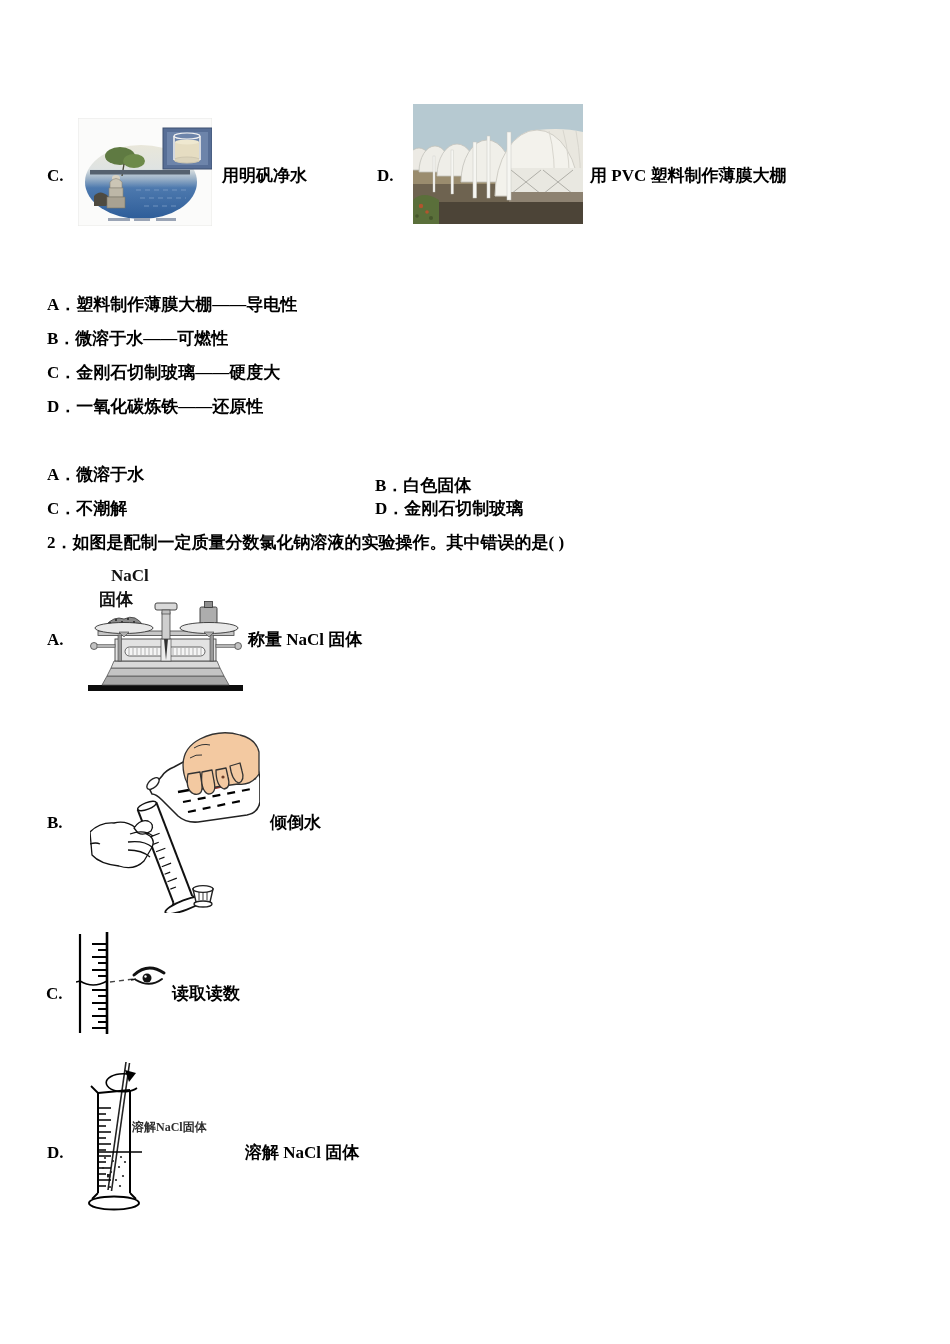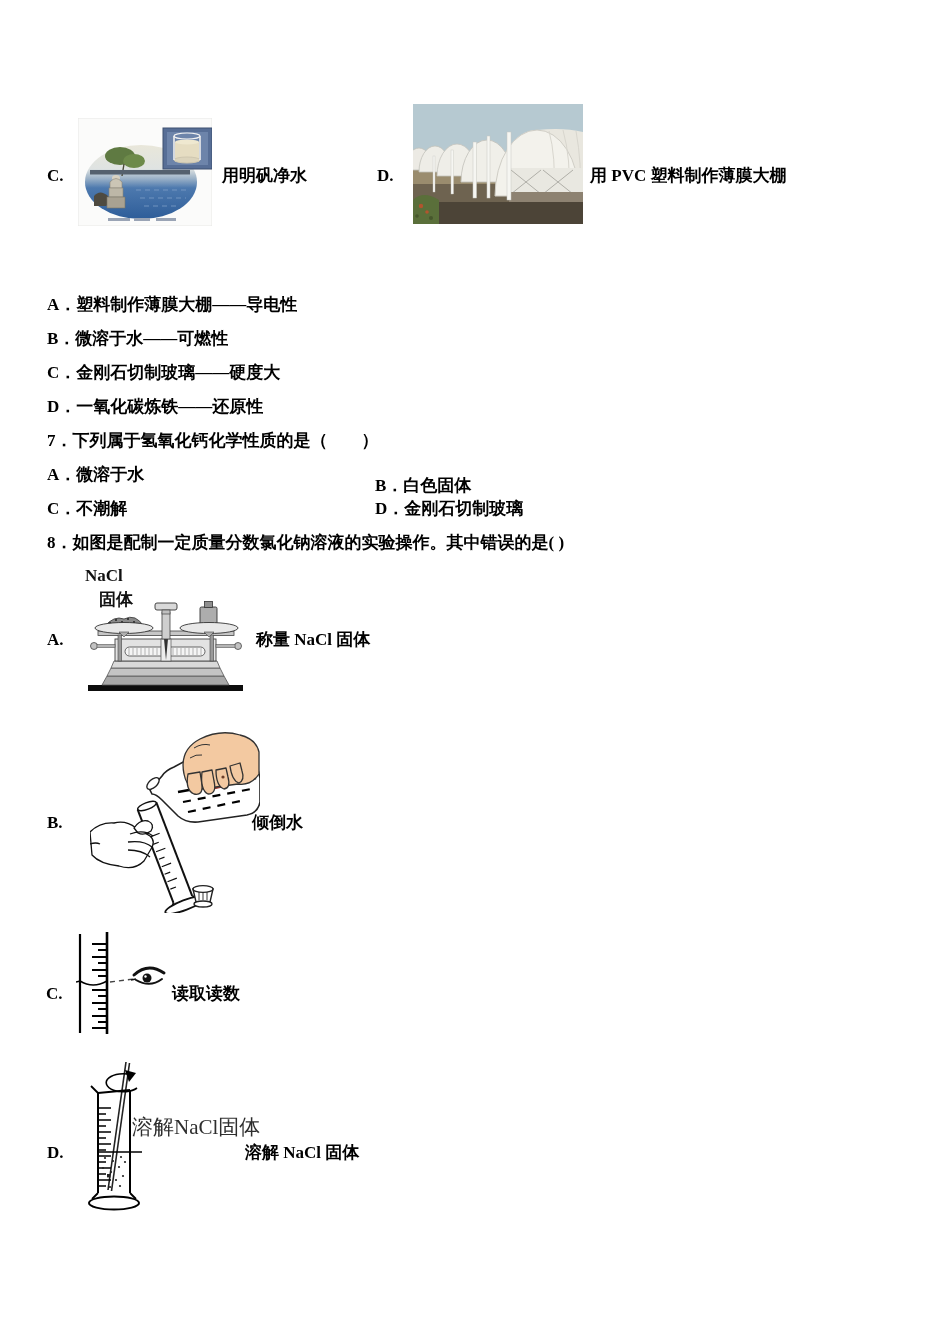--- a/index.html
+++ b/index.html
@@ -1,21 +1,21 @@
 <!DOCTYPE html>
 <html><head>
 <meta charset="utf-8">
 <style>
   html,body{margin:0;padding:0;background:#ffffff;}
   #page{position:relative;width:950px;height:1344px;background:#ffffff;overflow:hidden;
         font-family:"Liberation Serif","DejaVu Serif",serif;}
   .t{position:absolute;font-weight:bold;font-size:17px;line-height:20px;color:#000;
      white-space:nowrap;font-family:"Liberation Serif","DejaVu Serif",serif;}
   .note{position:absolute;font-weight:bold;font-size:17px;line-height:20px;color:#111;white-space:nowrap;}
-  .inner-note{position:absolute;font-weight:normal;font-size:21px;line-height:20px;color:#2e2e2e;white-space:nowrap;text-align:center;}
+  .inner-note{position:absolute;font-weight:bold;font-size:12px;line-height:20px;color:#2e2e2e;white-space:nowrap;text-align:center;}
   .fig{position:absolute;}
 </style>
 </head>
 <body>
 
 <div id="page">
 
   <div class="t" style="left:47px;top:166px">C.</div>
 
   <svg class="fig" style="left:78px;top:118px" width="134" height="108" viewBox="0 0 134 108">
@@ -83,29 +83,28 @@
       <circle cx="18" cy="114" r="2" fill="#46572c"></circle>
   </svg>
 
   <div class="t" style="left:590px;top:166px">用 PVC 塑料制作薄膜大棚</div>
 
   <div class="t" style="left:47px;top:295px">A．塑料制作薄膜大棚——导电性</div>
   <div class="t" style="left:47px;top:329px">B．微溶于水——可燃性</div>
   <div class="t" style="left:47px;top:363px">C．金刚石切制玻璃——硬度大</div>
   <div class="t" style="left:47px;top:397px">D．一氧化碳炼铁——还原性</div>
 
-  <div class="t" style="left:47px;top:431px">7．下列属于氢氧化钙化学性质的是（　　）</div>
   <div class="t" style="left:47px;top:465px">A．微溶于水</div>
   <div class="t" style="left:375px;top:476px">B．白色固体</div>
   <div class="t" style="left:47px;top:499px">C．不潮解</div>
   <div class="t" style="left:375px;top:499px">D．金刚石切制玻璃</div>
 
-  <div class="t" style="left:47px;top:533px">8．如图是配制一定质量分数氯化钠溶液的实验操作。其中错误的是( )</div>
-
-  <div class="note" style="left:85px;top:566px">NaCl</div>
+  <div class="t" style="left:47px;top:533px">2．如图是配制一定质量分数氯化钠溶液的实验操作。其中错误的是( )</div>
+
+  <div class="note" style="left:111px;top:566px">NaCl</div>
   <div class="note" style="left:99px;top:590px">固体</div>
   <div class="t" style="left:47px;top:630px">A.</div>
 
   <svg class="fig" style="left:88px;top:598px" width="157" height="94" viewBox="0 0 157 94">
     <rect x="0" y="87" width="155" height="6" fill="#0d0d0d"></rect>
     <polygon points="14,87 141,87 136,78 19,78" fill="#a8a8a8" stroke="#555" stroke-width="0.8"></polygon>
     <polygon points="19,78 136,78 132,70 23,70" fill="#c4c4c4" stroke="#555" stroke-width="0.8"></polygon>
     <polygon points="23,70 132,70 129,63 26,63" fill="#d9d9d9" stroke="#555" stroke-width="0.8"></polygon>
     <rect x="27" y="41" width="101" height="22" fill="#e3e3e3" stroke="#444" stroke-width="0.9"></rect>
     <rect x="37" y="49" width="80" height="9" rx="4.5" fill="#f5f5f5" stroke="#444" stroke-width="0.8"></rect>
@@ -135,21 +134,21 @@
         <circle cx="37" cy="26" r="1"></circle>
       </g>
     <ellipse cx="36" cy="30" rx="29" ry="5.5" fill="#e8e8e8" stroke="#333" stroke-width="0.9"></ellipse>
     <polygon points="31,34 41,34 36,39" fill="#b0b0b0" stroke="#444" stroke-width="0.6"></polygon>
     <rect x="112" y="9" width="17" height="19" rx="1.5" fill="#adadad" stroke="#333" stroke-width="0.9"></rect>
     <rect x="116.5" y="3.5" width="8" height="6" fill="#8f8f8f" stroke="#333" stroke-width="0.8"></rect>
     <ellipse cx="121" cy="30" rx="29" ry="5.5" fill="#e8e8e8" stroke="#333" stroke-width="0.9"></ellipse>
     <polygon points="116,34 126,34 121,39" fill="#b0b0b0" stroke="#444" stroke-width="0.6"></polygon>
   </svg>
 
-  <div class="t" style="left:256px;top:630px">称量 NaCl 固体</div>
+  <div class="t" style="left:248px;top:630px">称量 NaCl 固体</div>
 
   <div class="t" style="left:47px;top:813px">B.</div>
 
   <svg class="fig" style="left:90px;top:728px" width="170" height="185" viewBox="0 0 170 185">
 
     <g transform="rotate(-21 57 78)" stroke="#111" fill="none">
       <line x1="47" y1="78" x2="47" y2="178" stroke-width="2"></line>
       <line x1="67" y1="78" x2="67" y2="178" stroke-width="2"></line>
       <ellipse cx="57" cy="78" rx="10" ry="3.4" stroke-width="1.5"></ellipse>
       <path d="M49,100 H55 M49,108 H59 M49,116 H55 M49,124 H59 M49,132 H55 M49,140 H59 M49,148 H55 M49,156 H59 M49,164 H55" stroke-width="1.2"></path>
@@ -184,21 +183,21 @@
     <circle cx="133" cy="49" r="1.6" fill="#6b3e2a"></circle>
 
     <g fill="#ffffff" stroke="#222" stroke-width="1.4">
       <path d="M103,161 L106,174 L120,174 L123,161 Z"></path>
       <ellipse cx="113" cy="161" rx="10" ry="3.4"></ellipse>
       <ellipse cx="113" cy="176" rx="9" ry="3"></ellipse>
       <path d="M109,164 V172 M113,164 V172 M117,164 V172" stroke-width="0.9"></path>
     </g>
   </svg>
 
-  <div class="t" style="left:252px;top:813px">倾倒水</div>
+  <div class="t" style="left:270px;top:813px">倾倒水</div>
 
   <div class="t" style="left:46px;top:984px">C.</div>
 
   <svg class="fig" style="left:76px;top:930px" width="95" height="106" viewBox="0 0 95 106">
     <line x1="4" y1="4" x2="4" y2="103" stroke="#000" stroke-width="2.2"></line>
     <line x1="31" y1="2" x2="31" y2="104" stroke="#000" stroke-width="2.6"></line>
     <path d="M16,14 H31 M22,20 H31 M16,27 H31 M22,33 H31 M16,40 H31 M22,46 H31 M16,60 H31 M22,66 H31 M16,73 H31 M22,79 H31 M16,86 H31 M22,92 H31 M16,98 H31" stroke="#000" stroke-width="1.8"></path>
     <path d="M0,52 L4,51 Q17,59 31,51" fill="none" stroke="#000" stroke-width="1.6"></path>
     <line x1="34" y1="52" x2="58" y2="49" stroke="#444" stroke-width="1.4" stroke-dasharray="5 4"></line>
     <g>

